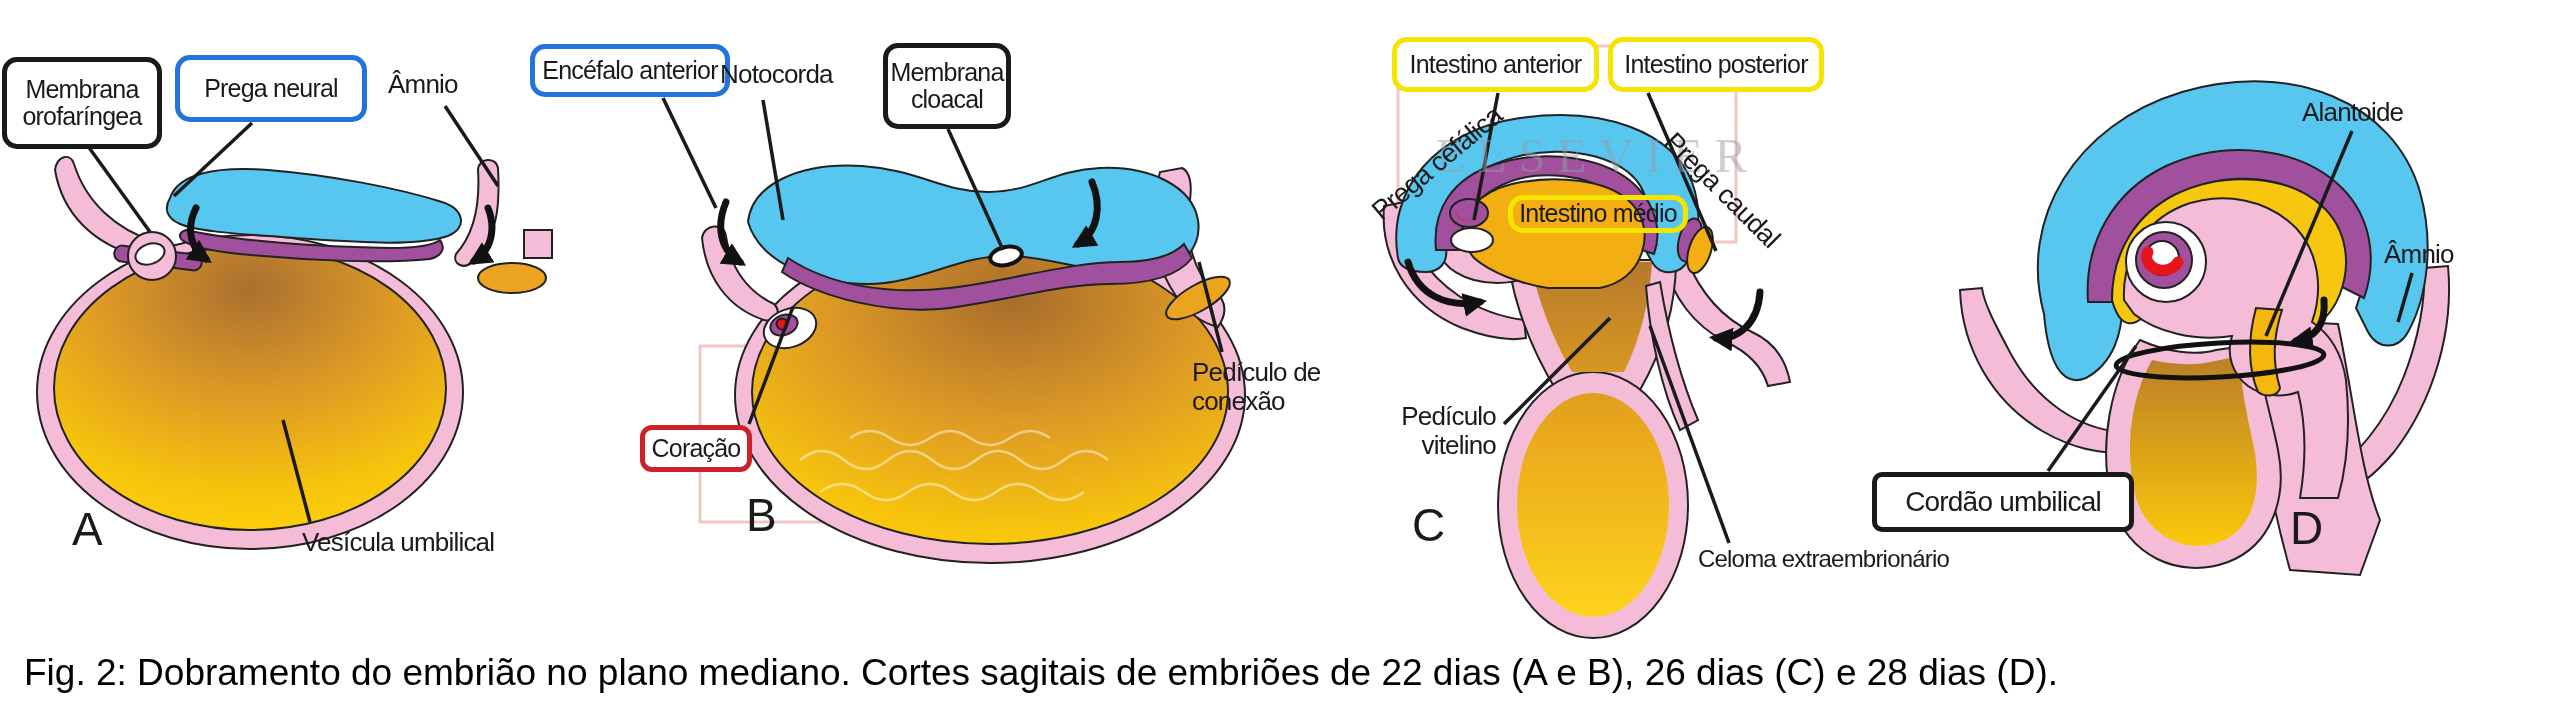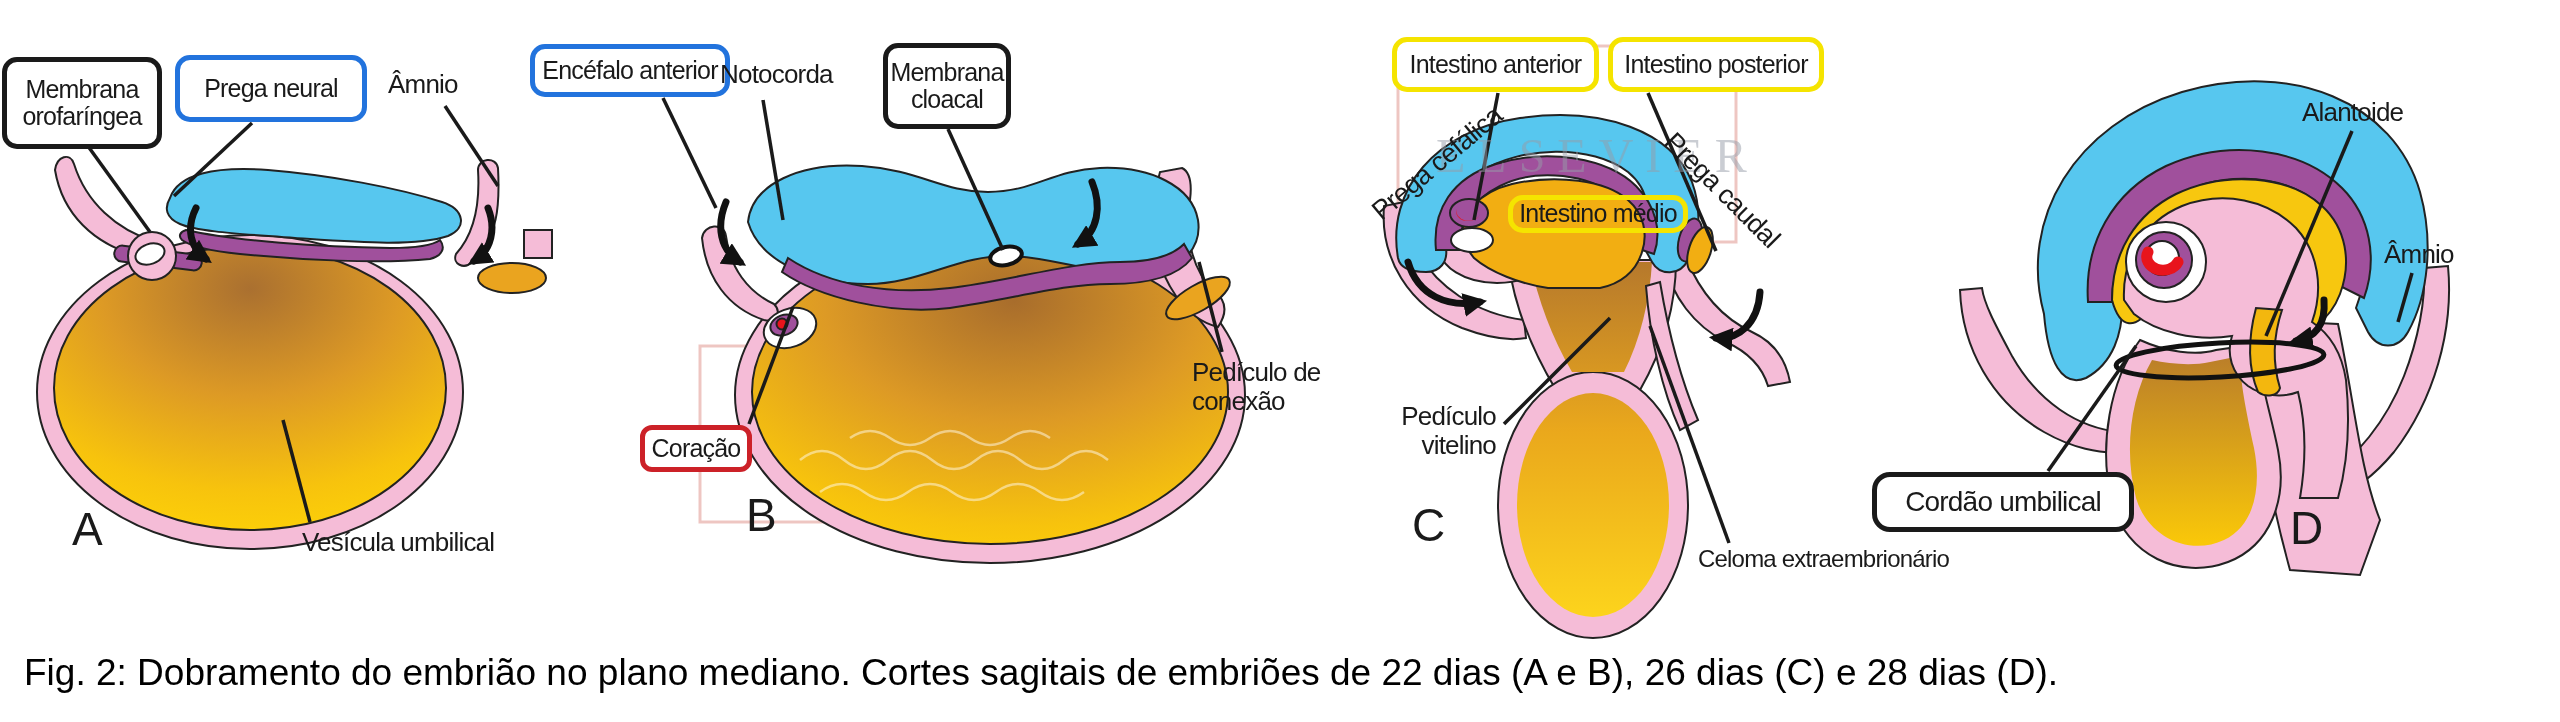--- a/index.html
+++ b/index.html
@@ -180,18 +180,18 @@
   <div class="boxlbl b-yellow" style="left:1608px;top:37px;width:216px;height:55px;">Intestino posterior</div>
   <div class="boxlbl b-yellow transparent" style="left:1508px;top:195px;width:180px;height:38px;">Intestino médio</div>
   <div class="lbl nowrap rot" style="left:1352px;top:148px;width:170px;transform:rotate(-40deg);font-size:27px;">Prega cefálica</div>
   <div class="lbl nowrap rot" style="left:1642px;top:175px;width:160px;transform:rotate(45deg);font-size:27px;">Prega caudal</div>
   <div class="lbl" style="left:1386px;top:402px;width:110px;text-align:right;">Pedículo vitelino</div>
   <div class="lbl nowrap" style="left:1698px;top:546px;font-size:24px;">Celoma extraembrionário</div>
   <div class="panel-letter" style="left:1412px;top:498px;">C</div>
 
   <div class="lbl nowrap" style="left:2302px;top:98px;">Alantoide</div>
   <div class="lbl nowrap" style="left:2384px;top:240px;">Âmnio</div>
-  <div class="boxlbl b-black" style="left:1872px;top:472px;width:262px;height:60px;font-size:28px;border-radius:18px;">Cordão umbilical</div>
+  <div class="boxlbl b-black" style="left:1872px;top:472px;width:262px;height:60px;font-size:28px;border-radius:10px;">Cordão umbilical</div>
   <div class="panel-letter" style="left:2290px;top:501px;">D</div>
 
   <div id="caption">Fig. 2: Dobramento do embrião no plano mediano. Cortes sagitais de embriões de 22 dias (A e B), 26 dias (C) e 28 dias (D).</div>
 
 </div>
 
 </body></html>

